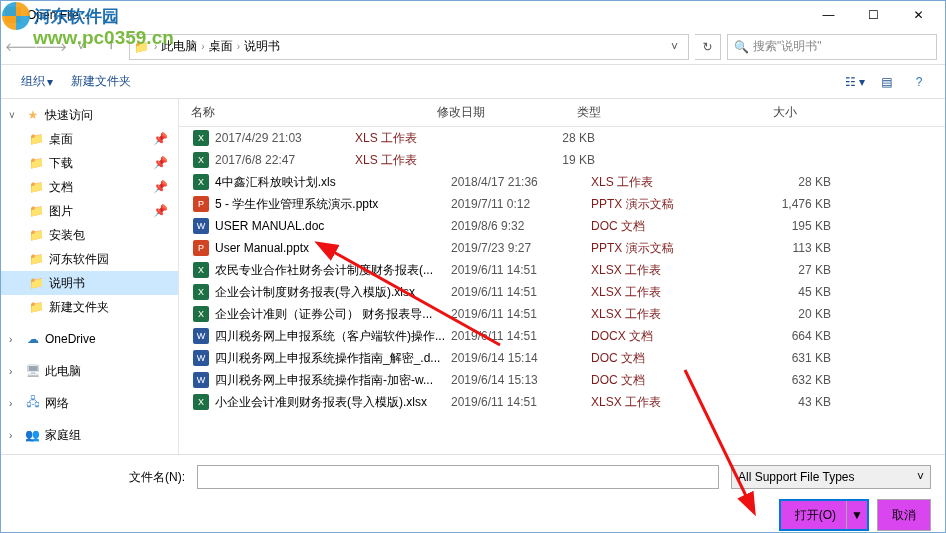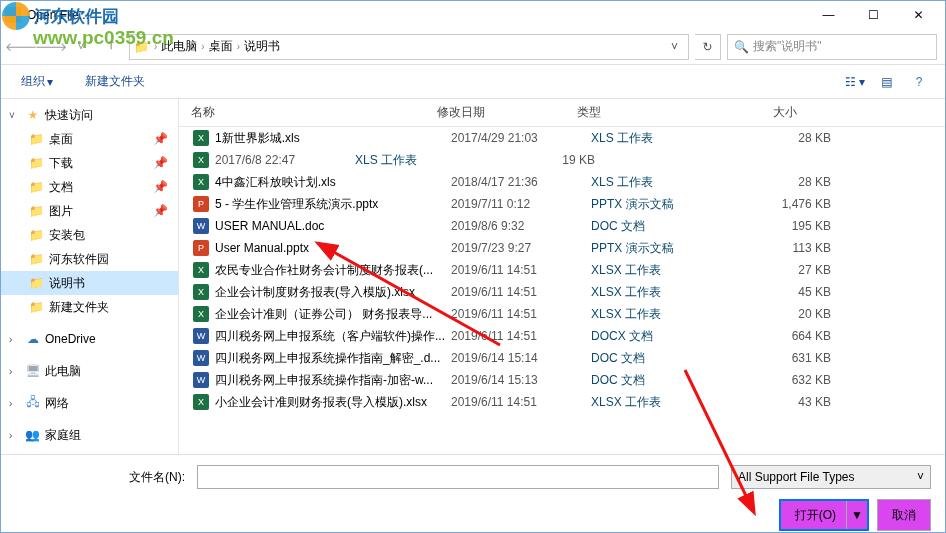--- a/index.html
+++ b/index.html
@@ -12,21 +12,21 @@
 .navbar{height:36px;display:flex;align-items:center;padding:4px 8px;gap:6px;border-bottom:1px solid #e0e0e0}
 .navarrow{width:24px;height:24px;border-radius:3px;display:flex;align-items:center;justify-content:center;color:#999}
 .navup{width:24px;height:24px;display:flex;align-items:center;justify-content:center;color:#555}
 .breadcrumb{flex:1;height:26px;border:1px solid #ccc;display:flex;align-items:center;padding:0 4px;gap:2px}
 .bcicon{width:16px;height:16px;display:inline-flex;align-items:center;justify-content:center}
 .bc-sep{color:#888;font-size:10px;padding:0 2px}
 .bc-drop{margin-left:auto;padding:0 6px;color:#555}
 .refresh{width:26px;height:26px;border:1px solid #ccc;border-left:none;display:flex;align-items:center;justify-content:center;color:#555}
 .searchbox{width:210px;height:26px;border:1px solid #ccc;display:flex;align-items:center;padding:0 6px;color:#888}
 .searchbox .sicon{margin-right:4px}
-.toolbar{height:34px;display:flex;align-items:center;padding:0 12px;gap:16px;border-bottom:1px solid #e0e0e0}
+.toolbar{height:34px;display:flex;align-items:center;padding:0 12px;gap:2px;border-bottom:1px solid #e0e0e0}
 .tbtn{padding:4px 8px;color:#1a4d8f;display:flex;align-items:center;gap:2px}
 .tb-right{margin-left:auto;display:flex;gap:4px;align-items:center}
 .vbtn{width:28px;height:24px;display:flex;align-items:center;justify-content:center;color:#1a4d8f}
 .body{flex:1;display:flex;overflow:hidden}
 .sidebar{width:178px;border-right:1px solid #e5e5e5;padding:4px 0;overflow-y:auto}
 .tree-item{display:flex;align-items:center;height:24px;padding-left:8px;gap:4px}
 .tree-item.sel{background:#cce8ff}
 .tree-item.lvl2{padding-left:28px}
 .chev{width:12px;color:#555;font-size:10px}
 .ficon{width:16px;height:16px;display:inline-flex;align-items:center;justify-content:center}
@@ -39,21 +39,21 @@
 .filelist{flex:1;overflow-y:auto}
 .row{height:22px;display:flex;align-items:center;padding-left:14px}
 .fi{width:16px;height:16px;margin-right:6px;border-radius:2px;display:inline-flex;align-items:center;justify-content:center;font-size:9px;color:#fff}
 .fi.xls{background:#1d7044}
 .fi.pptx{background:#d04423}
 .fi.doc{background:#2b579a}
 .fi.docx{background:#2b579a}
 .fi.xlsx{background:#1d7044}
 .rname{width:236px;white-space:nowrap;overflow:hidden;text-overflow:ellipsis}
 .rdate{width:140px;color:#555}
-.rtype{width:130px;color:#0c4a6e}
+.rtype{width:130px;color:#7f1d1d}
 .rsize{width:110px;text-align:right;color:#555}
 .footer{height:78px;border-top:1px solid #e0e0e0;padding:10px 14px;display:flex;flex-direction:column;gap:10px}
 .frow1{display:flex;align-items:center;gap:12px}
 .fnlabel{width:170px;text-align:right}
 .fninput{flex:1;height:24px;border:1px solid #aaa;padding:0 4px}
 .filtersel{width:200px;height:24px;border:1px solid #aaa;background:#efefef;display:flex;align-items:center;padding:0 6px;justify-content:space-between}
 .frow2{display:flex;justify-content:flex-end;gap:8px}
 .btn{height:32px;border:1px solid #aaa;background:#d946ef;display:flex;align-items:center;justify-content:center;padding:0 14px}
 .btn.primary{border:2px solid #0078d7}
 .btn.split{padding-right:0}
@@ -191,21 +191,20 @@
     <div class="main">
       <div class="cols">
         <div class="col-name">名称</div>
         <div class="col-date">修改日期</div>
         <div class="col-type">类型</div>
         <div class="col-size">大小</div>
       </div>
       <div class="filelist" id="filelist">
           <div class="row">
             <span class="fi xls">X</span>
-            <span class="rname">1新世界影城.xls</span>
             <span class="rdate">2017/4/29 21:03</span>
             <span class="rtype">XLS 工作表</span>
             <span class="rsize">28 KB</span>
           </div>
           <div class="row">
             <span class="fi xls">X</span>
             <span class="rdate">2017/6/8 22:47</span>
             <span class="rtype">XLS 工作表</span>
             <span class="rsize">19 KB</span>
           </div>

